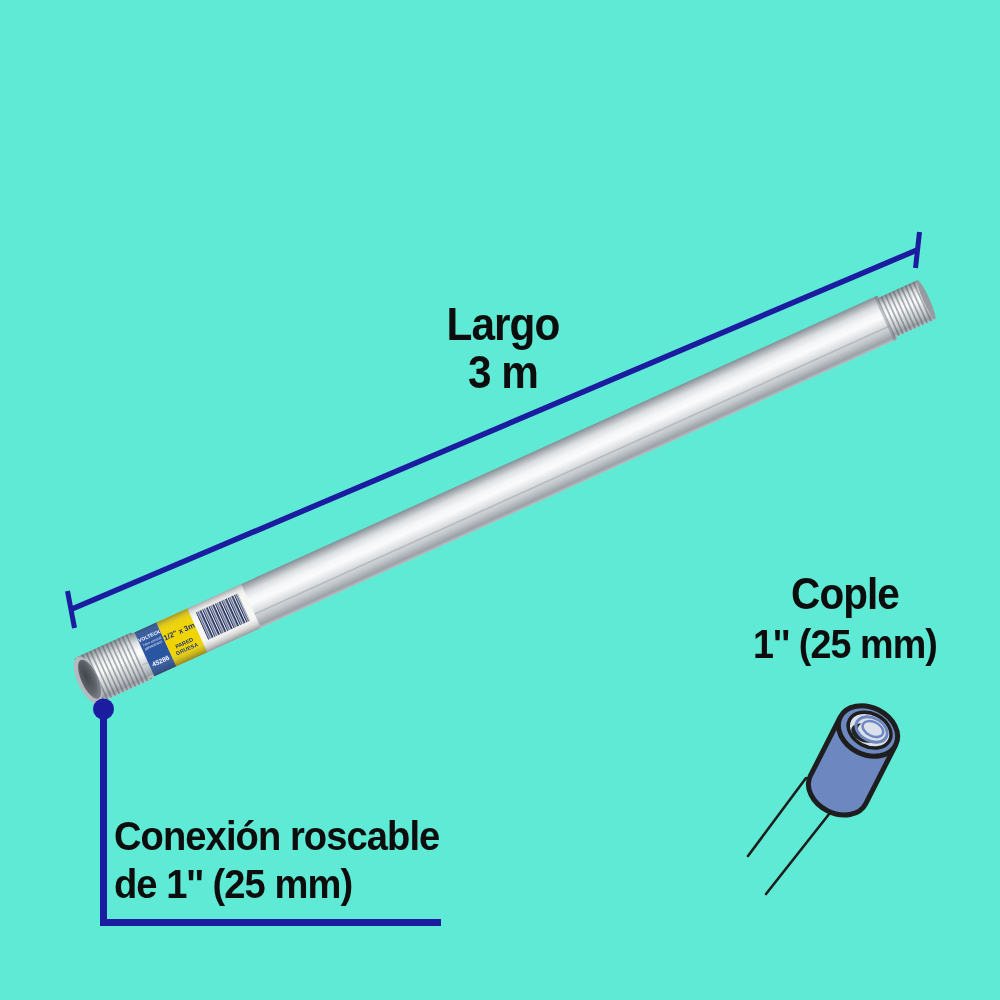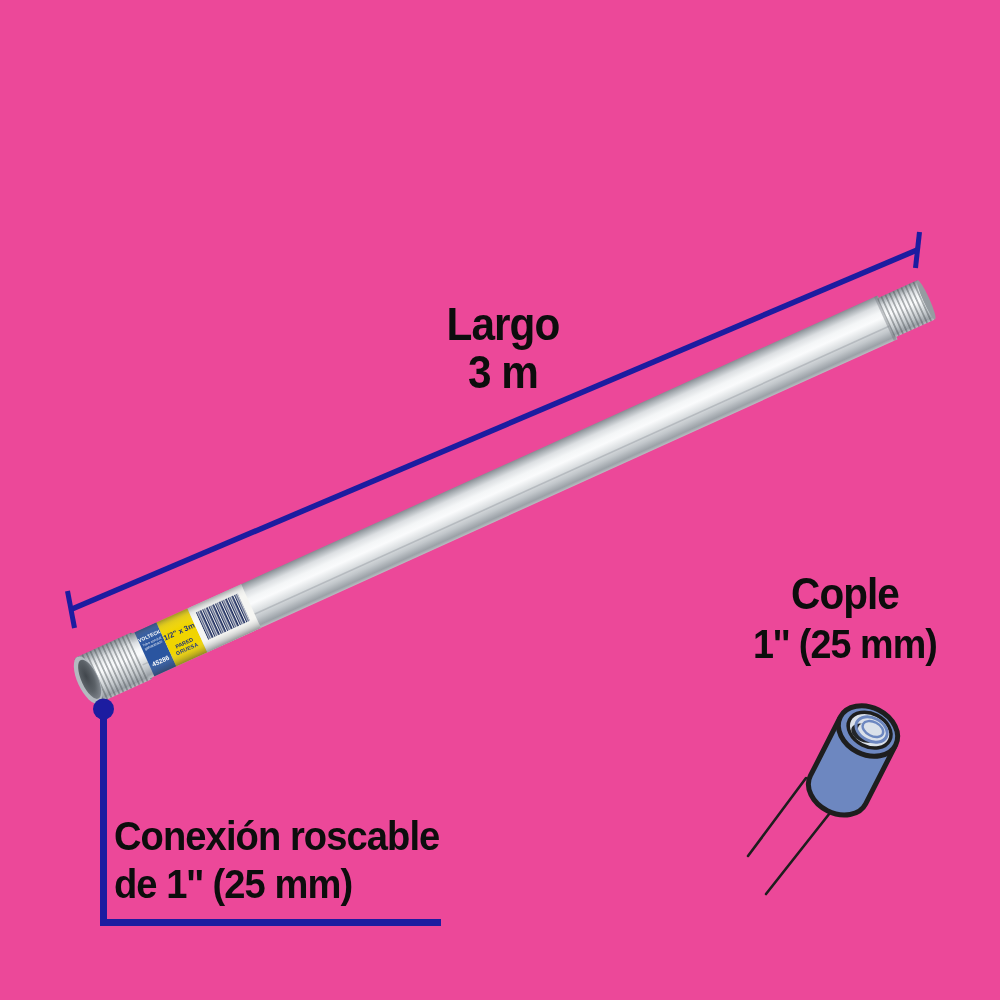--- a/index.html
+++ b/index.html
@@ -1,20 +1,20 @@
 <!DOCTYPE html>
 <html><head>
 <meta charset="utf-8">
 <style>
   html, body { margin: 0; padding: 0; background: #ffffff; }
   .canvas {
     position: relative;
     width: 1000px;
     height: 1000px;
-    background: #ec4899;
+    background: #5eead4;
     overflow: hidden;
     font-family: "Liberation Sans", "DejaVu Sans", sans-serif;
   }
   svg { position: absolute; left: 0; top: 0; }
   .ann-text {
     position: absolute;
     color: #0d0d0d;
     font-weight: 700;
     letter-spacing: -1px;
   }

